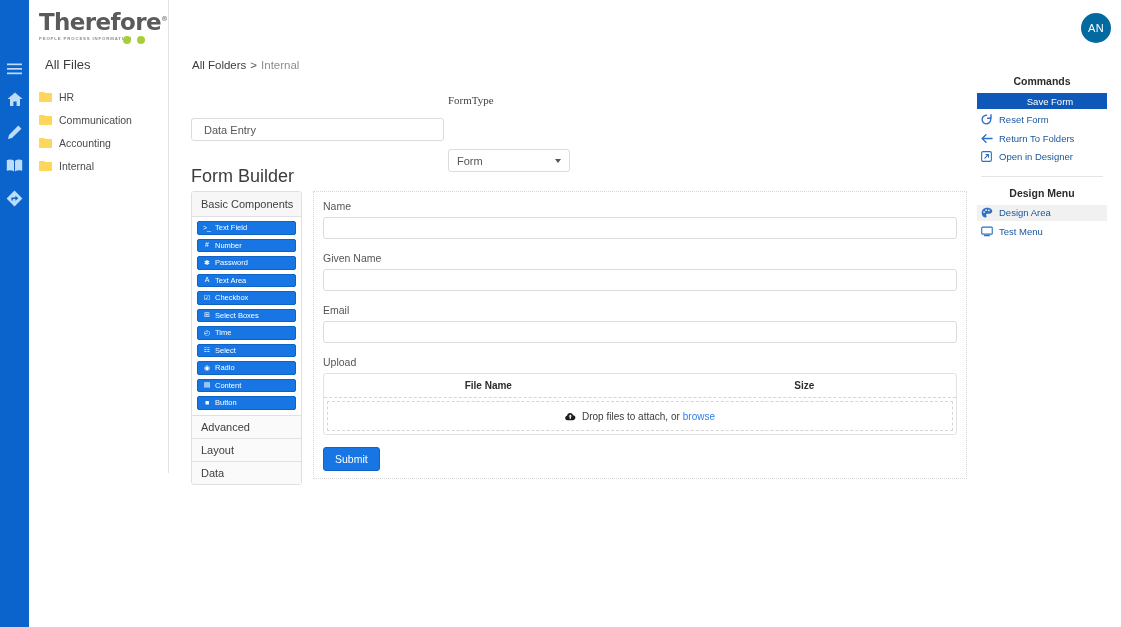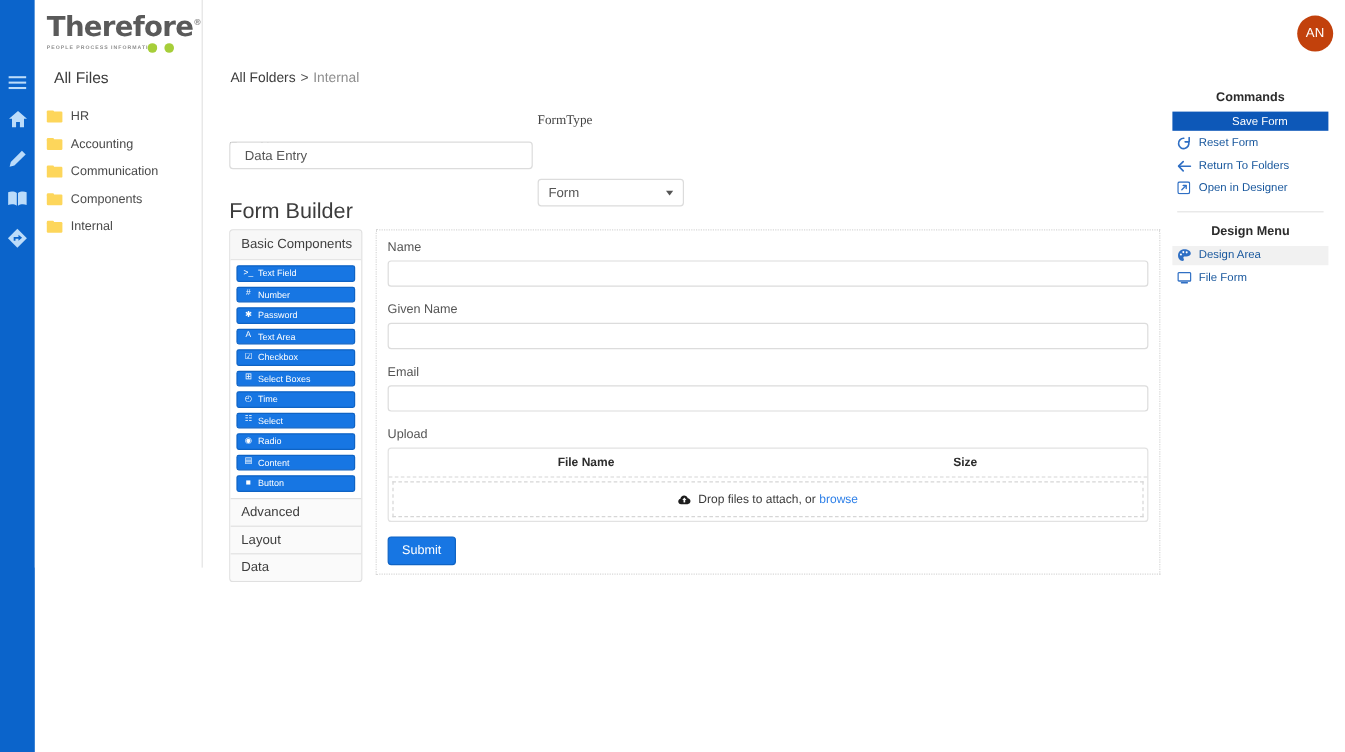--- a/index.html
+++ b/index.html
@@ -81,21 +81,21 @@
     content: ""; position: absolute; left: 0; top: 1.8px;
     width: 13px; height: 8.5px; background: #fdd65b;
     border-radius: 1px;
   }
   .folder-label { font-size: 10.5px; color: #4a4a4a; }
 
   
   #avatar {
     position: absolute; right: 10px; top: 13px;
     width: 30px; height: 30px; border-radius: 50%;
-    background: #c2410c; color: #fff;
+    background: #0369a1; color: #fff;
     display: flex; align-items: center; justify-content: center;
     font-size: 11px; letter-spacing: 0.3px;
   }
 
   
   #main { position: absolute; left: 169px; top: 0; right: 0; bottom: 0; }
 
   #breadcrumb {
     position: absolute; left: 23px; top: 59px;
     font-size: 11.5px; color: #3c3c3c;
@@ -309,29 +309,25 @@
 
   <div id="all-files-title">All Files</div>
 
   <div id="folder-list">
     <div class="folder-item">
       <span class="folder-ico"></span>
       <span class="folder-label">HR</span>
     </div>
     <div class="folder-item">
       <span class="folder-ico"></span>
-      <span class="folder-label">Accounting</span>
+      <span class="folder-label">Communication</span>
     </div>
     <div class="folder-item">
       <span class="folder-ico"></span>
-      <span class="folder-label">Communication</span>
-    </div>
-    <div class="folder-item">
-      <span class="folder-ico"></span>
-      <span class="folder-label">Components</span>
+      <span class="folder-label">Accounting</span>
     </div>
     <div class="folder-item">
       <span class="folder-ico"></span>
       <span class="folder-label">Internal</span>
     </div>
   </div>
 </div>
 
 <div id="main">
 
@@ -491,17 +487,17 @@
       <span>Design Area</span>
     </div>
 
     <div class="cmd-row">
       <span class="cmd-ico">
         <svg width="12" height="11" viewBox="0 0 13 11">
             <rect x="0.8" y="0.8" width="11.4" height="7.6" rx="0.8" stroke="#2f6fc4" stroke-width="1.2" fill="none"></rect>
             <rect x="3.2" y="9.4" width="6.6" height="1.2" rx="0.6" fill="#2f6fc4"></rect>
           </svg>
       </span>
-      <span>File Form</span>
+      <span>Test Menu</span>
     </div>
   </div>
 
 </div>
 
 </body></html>

